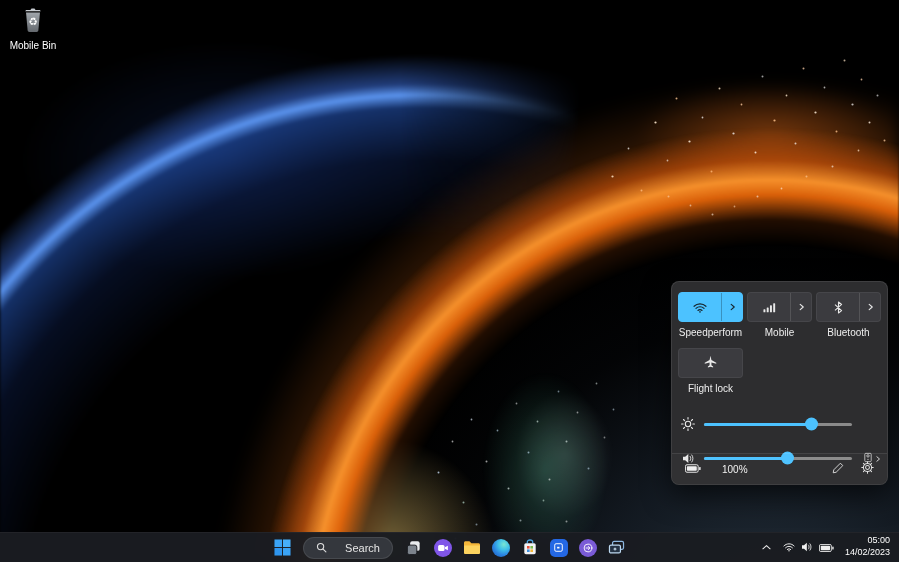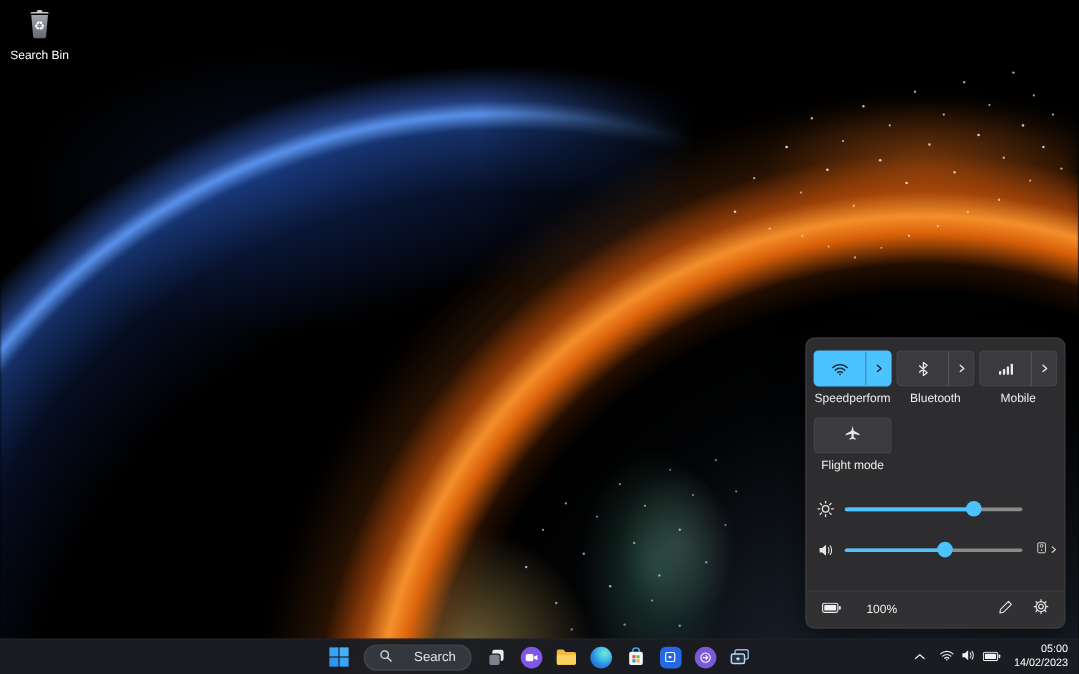--- a/index.html
+++ b/index.html
@@ -68,21 +68,21 @@
   .desktop-icons { position:absolute; left:4px; top:5px; display:flex; flex-direction:column; gap:16px; width:58px; z-index:3; }
   .d-icon { display:flex; flex-direction:column; align-items:center; gap:3px; }
   .d-label { font-size:10px; color:#fff; text-align:center; line-height:1.15; max-width:52px;
     text-shadow:0 1px 2px rgba(0,0,0,.95), 0 0 3px rgba(0,0,0,.8); }
   .edge-ball { position:relative; width:26px; height:26px; border-radius:50%;
     background: radial-gradient(circle at 68% 28%, #79e6d2 0%, #3fc0e8 30%, #2c86e2 58%, #1b55b4 100%); }
   .shortcut-badge { position:absolute; left:-3px; bottom:-2px; width:9px; height:9px; background:#fff;
     border-radius:2px; display:flex; align-items:center; justify-content:center; }
 
   
-  .qs-panel { position:absolute; left:671px; top:281px; width:217px; height:243px; z-index:5;
+  .qs-panel { position:absolute; left:671px; top:281px; width:217px; height:204px; z-index:5;
     background:#2d2d2f; border:1px solid rgba(255,255,255,.09); border-radius:8px;
     box-shadow:0 10px 28px rgba(0,0,0,.6); color:#fff; padding:10px 6px 0; }
   .qs-grid { display:grid; grid-template-columns:repeat(3,1fr); column-gap:4px; row-gap:10px; }
   .qs-cell { display:flex; flex-direction:column; align-items:center; }
   .qs-tile { width:100%; height:30px; border-radius:4px; background:#3b3b3f;
     border:1px solid rgba(255,255,255,.06); display:flex; align-items:center; justify-content:center;
     color:#e8e8e8; overflow:hidden; }
   .qs-tile .tile-main { flex:1; display:flex; align-items:center; justify-content:center; height:100%; }
   .qs-tile .tile-chevron { width:21px; height:100%; display:flex; align-items:center; justify-content:center;
     border-left:1px solid rgba(255,255,255,.13); }
@@ -147,21 +147,21 @@
               <linearGradient id="bing" x1="0" y1="0" x2="0" y2="1">
             <stop offset="0" stop-color="#aeb4ba"></stop>
                 <stop offset="1" stop-color="#6d7278"></stop>
               </linearGradient>
             </defs>
           <path d="M5.5 6.6 H22.5 L21.4 5.2 H16.8 L15.6 3.6 H12.4 L11.2 5.2 H6.6 Z" fill="#c6cacf"></path>
           <path d="M6.5 8 L8.2 27.2 C8.3 28.2 9.1 28.9 10.1 28.9 H17.9 C18.9 28.9 19.7 28.2 19.8 27.2 L21.5 8 Z" fill="url(#bing)" opacity="0.92"></path>
           <text x="14" y="21.5" font-size="11" text-anchor="middle" fill="#ffffff" font-family="DejaVu Sans">♻</text>
         </svg>
       </span>
-      <span class="d-label">Search Bin</span>
+      <span class="d-label">Mobile Bin</span>
     </div>
   </div>
 
   <div class="qs-panel">
     <div class="qs-grid">
 
       <div class="qs-cell">
         <div class="qs-tile on">
           <span class="tile-main">
             <svg width="14" height="11" viewBox="0 0 16 12" fill="none" stroke="currentColor" stroke-width="1.3" stroke-linecap="round">
@@ -176,61 +176,61 @@
                 <path d="M2.5 1 L6 4 L2.5 7" stroke="currentColor" stroke-width="1.3" fill="none" stroke-linecap="round" stroke-linejoin="round"></path>
               </svg>
           </span>
         </div>
         <span class="qs-label">Speedperform</span>
       </div>
 
       <div class="qs-cell">
         <div class="qs-tile">
           <span class="tile-main">
-            <svg width="9" height="13" viewBox="0 0 9 13" fill="none" stroke="currentColor" stroke-width="1.1" stroke-linejoin="round">
-              <path d="M1 3.6 L7.6 9.6 L4.5 12 V1 L7.6 3.4 L1 9.4"></path>
-            </svg>
-          </span>
-          <span class="tile-chevron">
-            <svg width="7" height="8" viewBox="0 0 8 8">
-                <path d="M2.5 1 L6 4 L2.5 7" stroke="currentColor" stroke-width="1.3" fill="none" stroke-linecap="round" stroke-linejoin="round"></path>
-              </svg>
-          </span>
-        </div>
-        <span class="qs-label">Bluetooth</span>
-      </div>
-
-      <div class="qs-cell">
-        <div class="qs-tile">
-          <span class="tile-main">
             <svg width="13" height="11" viewBox="0 0 14 11" fill="currentColor">
               <rect x="0.5" y="7.4" width="2.1" height="3.2" rx="0.6"></rect>
               <rect x="4" y="5.4" width="2.1" height="5.2" rx="0.6"></rect>
               <rect x="7.5" y="3.2" width="2.1" height="7.4" rx="0.6"></rect>
               <rect x="11" y="0.8" width="2.1" height="9.8" rx="0.6"></rect>
             </svg>
           </span>
           <span class="tile-chevron">
             <svg width="7" height="8" viewBox="0 0 8 8">
                 <path d="M2.5 1 L6 4 L2.5 7" stroke="currentColor" stroke-width="1.3" fill="none" stroke-linecap="round" stroke-linejoin="round"></path>
               </svg>
           </span>
         </div>
         <span class="qs-label">Mobile</span>
       </div>
 
       <div class="qs-cell">
         <div class="qs-tile">
+          <span class="tile-main">
+            <svg width="9" height="13" viewBox="0 0 9 13" fill="none" stroke="currentColor" stroke-width="1.1" stroke-linejoin="round">
+              <path d="M1 3.6 L7.6 9.6 L4.5 12 V1 L7.6 3.4 L1 9.4"></path>
+            </svg>
+          </span>
+          <span class="tile-chevron">
+            <svg width="7" height="8" viewBox="0 0 8 8">
+                <path d="M2.5 1 L6 4 L2.5 7" stroke="currentColor" stroke-width="1.3" fill="none" stroke-linecap="round" stroke-linejoin="round"></path>
+              </svg>
+          </span>
+        </div>
+        <span class="qs-label">Bluetooth</span>
+      </div>
+
+      <div class="qs-cell">
+        <div class="qs-tile">
           <span>
             <svg width="13" height="13" viewBox="0 0 14 14" fill="currentColor">
               <path d="M7 0.9 L8 5.3 L13.2 8.3 V9.4 L8 8 V11.1 L9.8 12.5 V13.4 L7 12.6 L4.2 13.4 V12.5 L6 11.1 V8 L0.8 9.4 V8.3 L6 5.3 Z"></path>
             </svg>
           </span>
         </div>
-        <span class="qs-label">Flight mode</span>
+        <span class="qs-label">Flight lock</span>
       </div>
 
 
     </div>
 
     <div class="qs-slider brightness">
       <span class="slider-icon">
         <svg width="14" height="14" viewBox="0 0 14 14" fill="none" stroke="currentColor" stroke-width="1.1" stroke-linecap="round">
           <circle cx="7" cy="7" r="2.7"></circle>
           <path d="M7 0.6 V2.1 M7 11.9 V13.4 M0.6 7 H2.1 M11.9 7 H13.4 M2.5 2.5 L3.6 3.6 M10.4 10.4 L11.5 11.5 M11.5 2.5 L10.4 3.6 M3.6 10.4 L2.5 11.5"></path>

